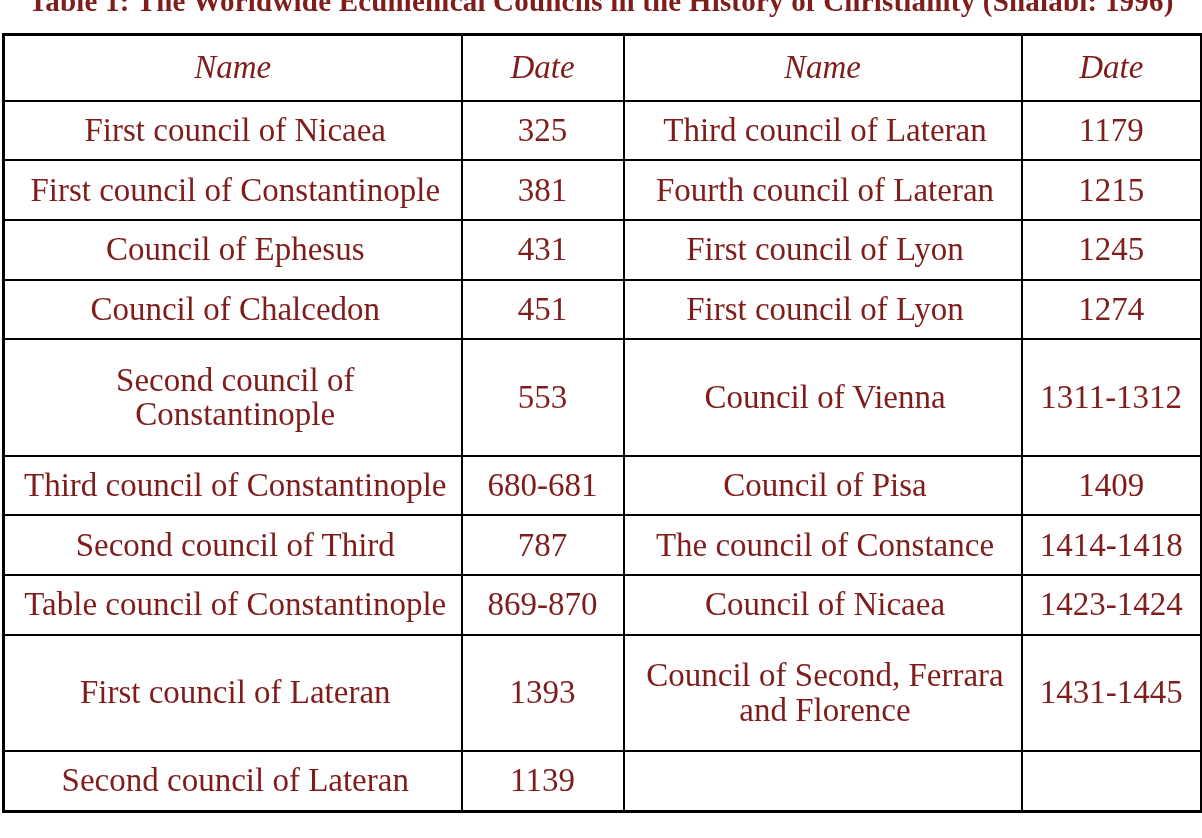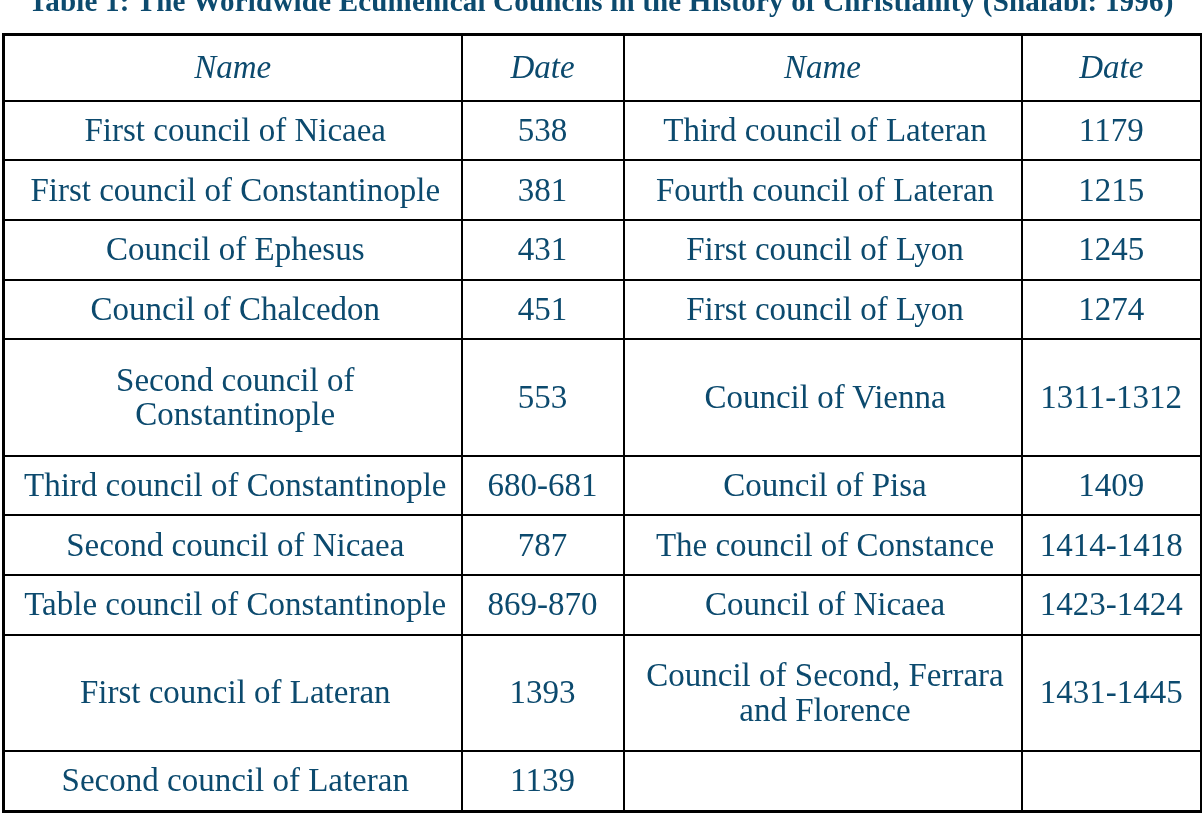--- a/index.html
+++ b/index.html
@@ -3,21 +3,21 @@
 <meta charset="utf-8">
 <style>
   html, body { margin: 0; padding: 0; background: #ffffff; }
   .page {
     position: relative;
     width: 1202px;
     height: 838px;
     background: #ffffff;
     overflow: hidden;
     font-family: "Liberation Serif", serif;
-    color: #0c4a6e;
+    color: #7f1d1d;
   }
   .caption {
     position: absolute;
     top: -13px;
     left: 0;
     width: 1202px;
     text-align: center;
     font-weight: bold;
     font-size: 29px;
     line-height: 1;
@@ -74,21 +74,21 @@
       <tr>
         <th>Name</th>
         <th>Date</th>
         <th>Name</th>
         <th>Date</th>
       </tr>
     </thead>
     <tbody id="table-body">
         <tr>
           <td class="name-cell">First council of Nicaea</td>
-          <td class="date-cell">538</td>
+          <td class="date-cell">325</td>
           <td class="name-cell">Third council of Lateran</td>
           <td class="date-cell">1179</td>
         </tr>
         <tr>
           <td class="name-cell">First council of Constantinople</td>
           <td class="date-cell">381</td>
           <td class="name-cell">Fourth council of Lateran</td>
           <td class="date-cell">1215</td>
         </tr>
         <tr>
@@ -109,21 +109,21 @@
           <td class="name-cell">Council of Vienna</td>
           <td class="date-cell">1311-1312</td>
         </tr>
         <tr>
           <td class="name-cell">Third council of Constantinople</td>
           <td class="date-cell">680-681</td>
           <td class="name-cell">Council of Pisa</td>
           <td class="date-cell">1409</td>
         </tr>
         <tr>
-          <td class="name-cell">Second council of Nicaea</td>
+          <td class="name-cell">Second council of Third</td>
           <td class="date-cell">787</td>
           <td class="name-cell">The council of Constance</td>
           <td class="date-cell">1414-1418</td>
         </tr>
         <tr>
           <td class="name-cell">Table council of Constantinople</td>
           <td class="date-cell">869-870</td>
           <td class="name-cell">Council of Nicaea</td>
           <td class="date-cell">1423-1424</td>
         </tr>

